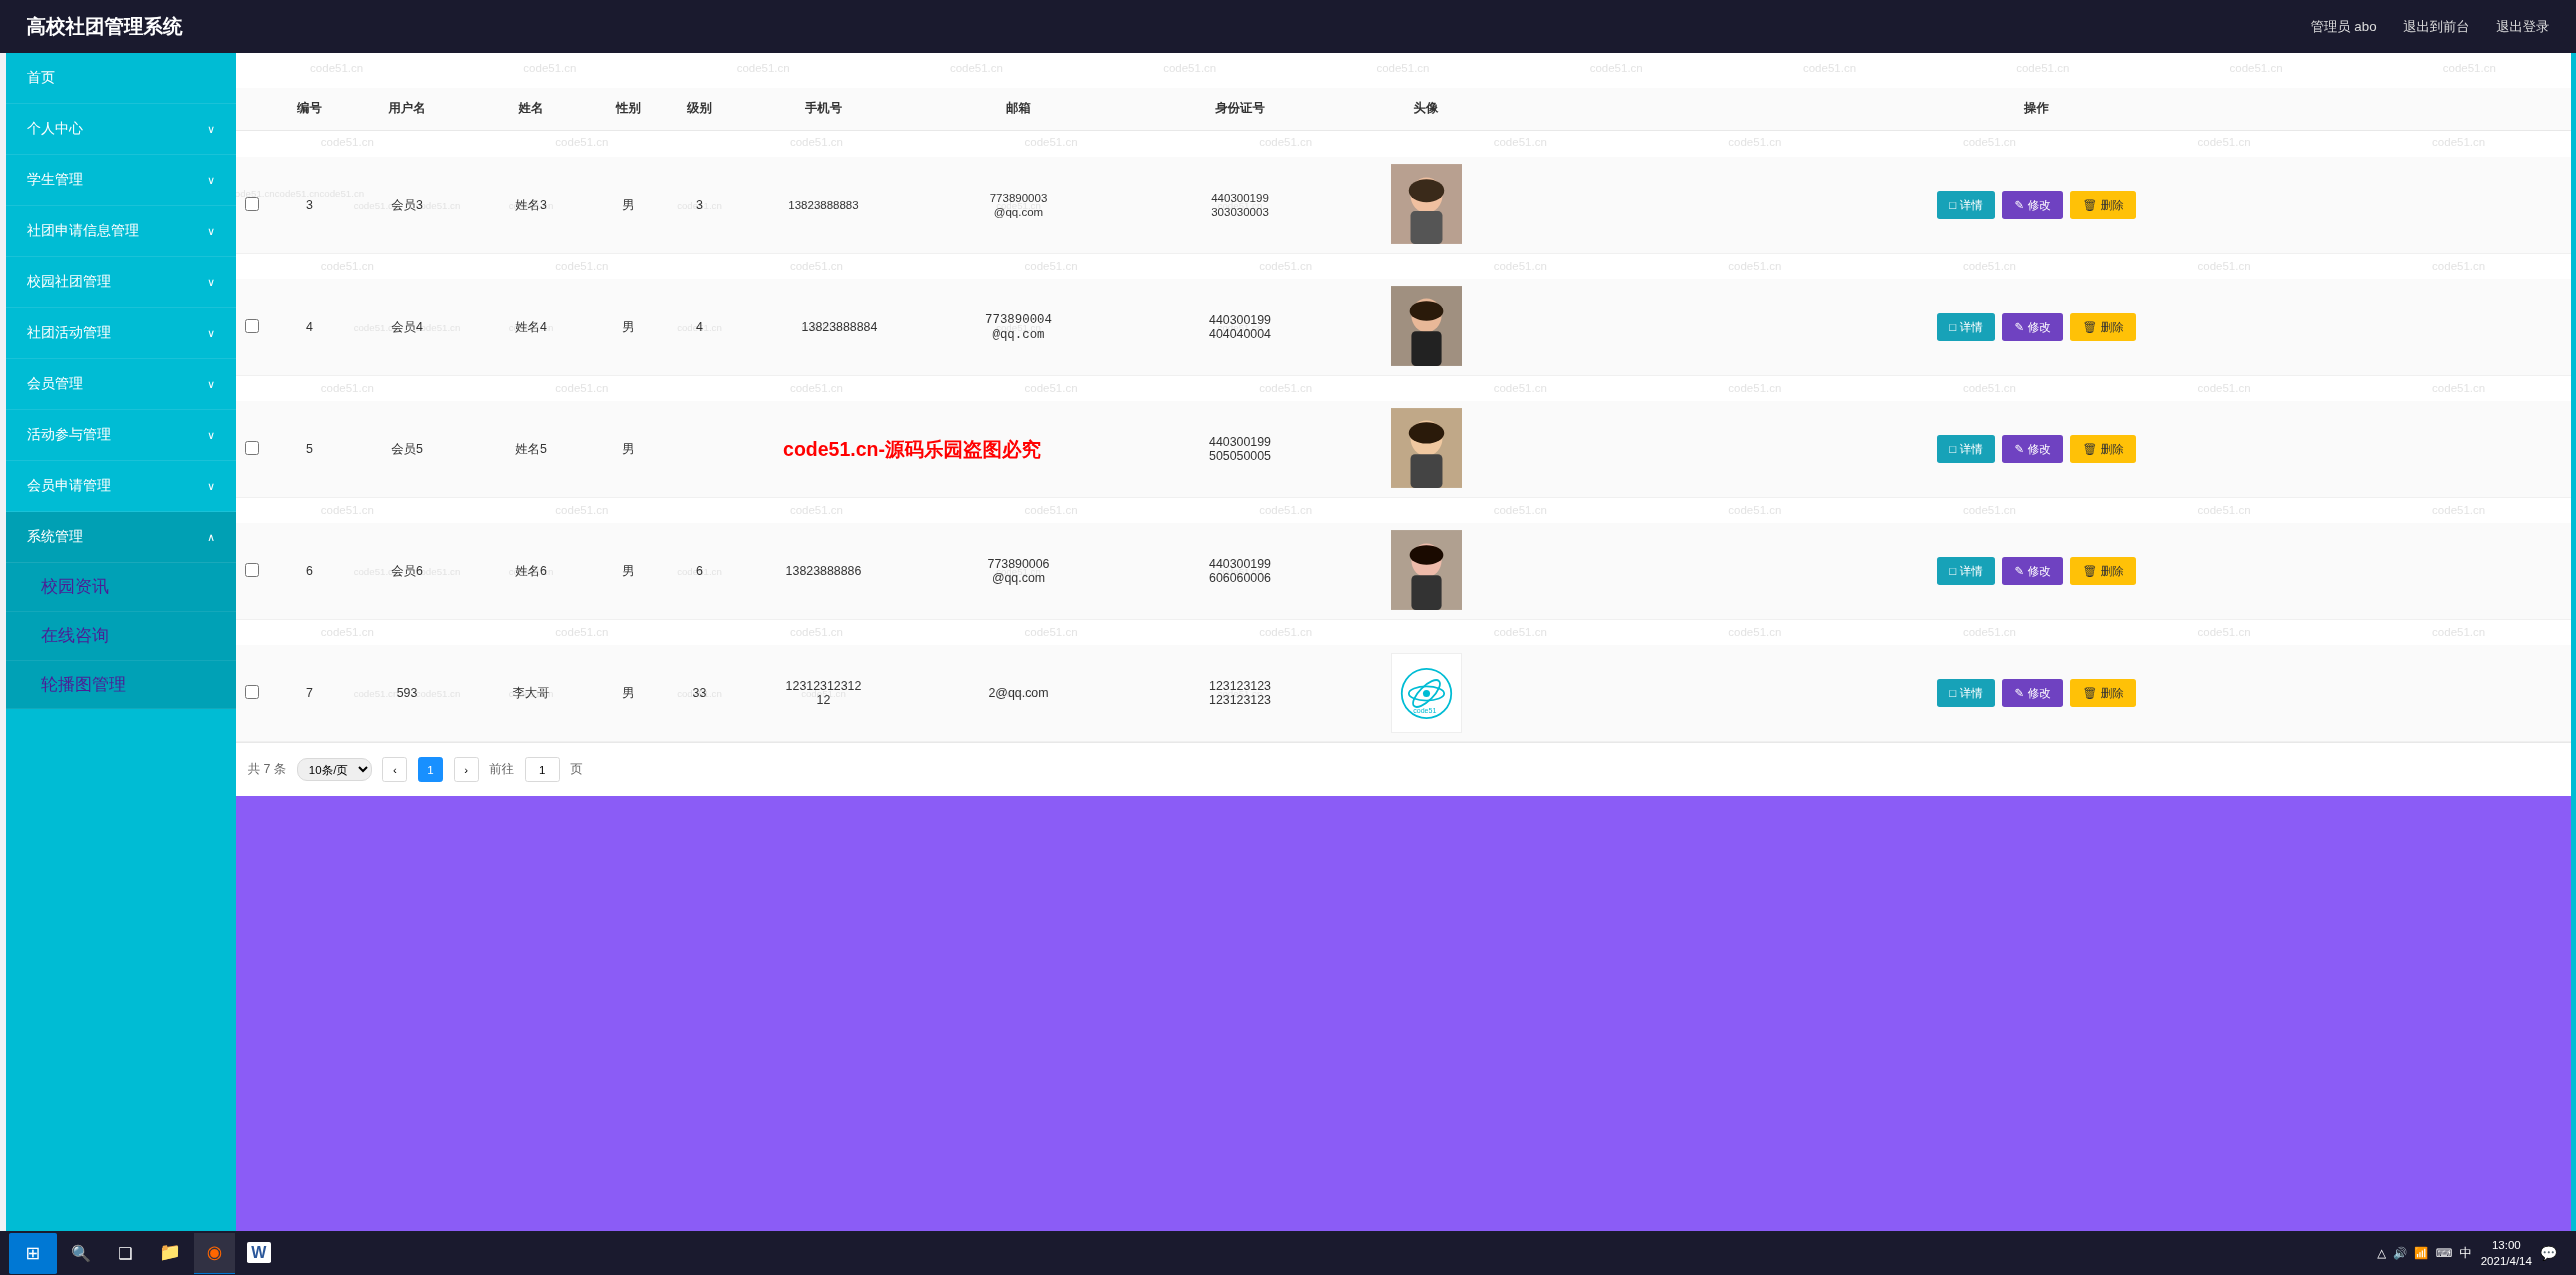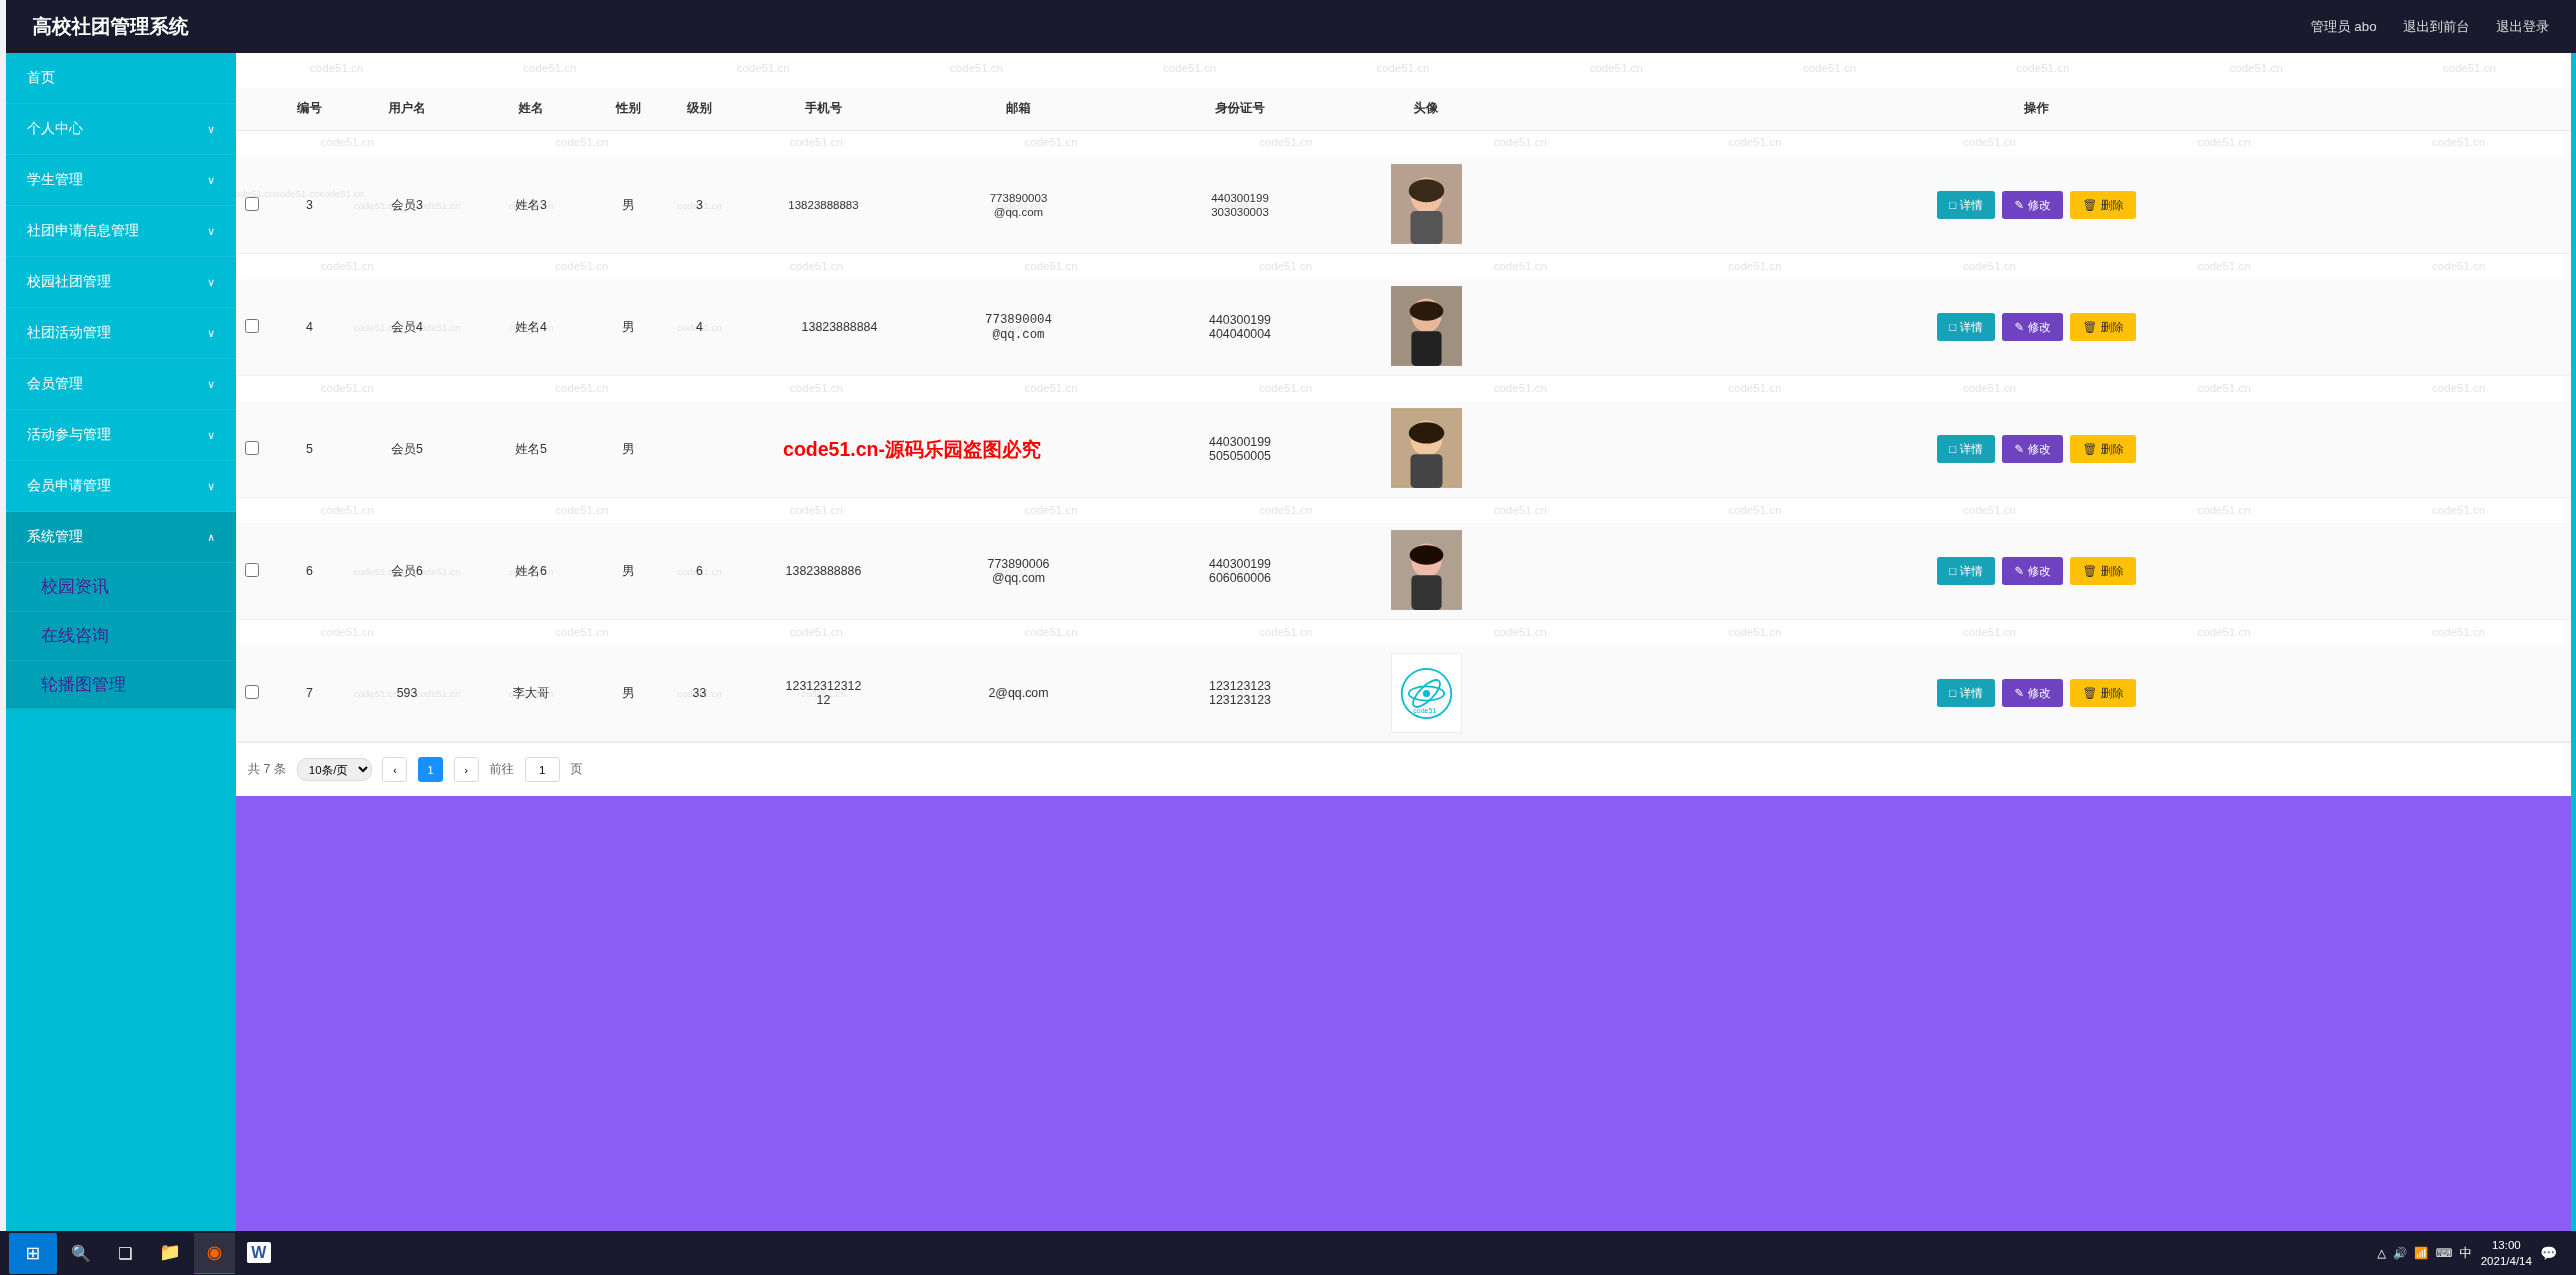--- a/index.html
+++ b/index.html
@@ -9,21 +9,21 @@
     .header {
       background: #1a1a2e;
       color: white;
       height: 53px;
       display: flex;
       align-items: center;
       justify-content: space-between;
       padding: 0 26.6px;
       position: fixed;
       top: 0;
-      left: 6px;
+      left: 0;
       right: 0;
       z-index: 100;
     }
     .header-title {
       font-size: 19.5px;
       font-weight: bold;
       color: white;
     }
     .header-right {
       display: flex;

